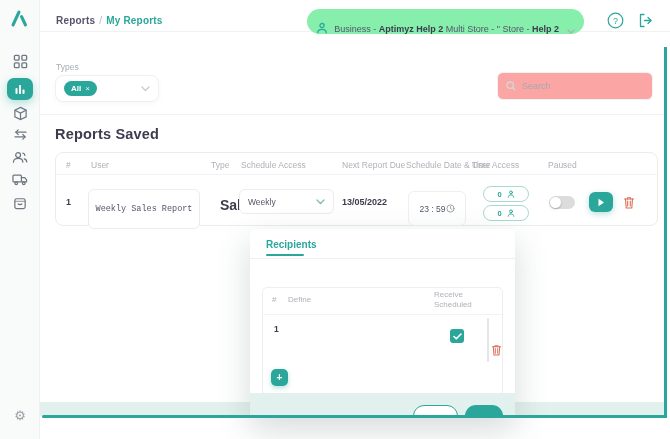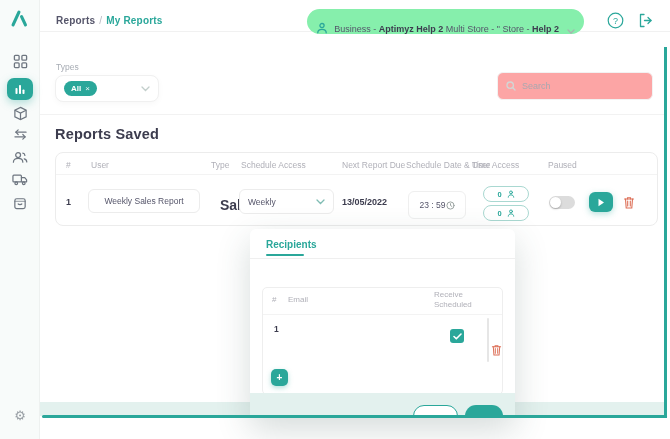--- a/index.html
+++ b/index.html
@@ -37,26 +37,26 @@
   .search-box input::placeholder { color:#a8a8b0; }
   .filters-divider { position:absolute; left:40px; top:114px; right:3px; height:1px; background:#f2f2f2; }
 
   
   .page-title { position:absolute; left:55px; top:126px; font-size:14.5px; font-weight:bold; color:#3c3c4e; letter-spacing:.2px; }
   .rtable { position:absolute; left:55px; top:152px; width:603px; height:74px; border:1px solid #ececec; border-radius:8px; background:#fff; }
   .th { position:absolute; top:7px; font-size:8.5px; color:#b0b0b8; white-space:nowrap; }
   .th1{left:10px}.th2{left:35px}.th3{left:155px}.th4{left:185px}.th5{left:286px}.th6{left:350px}.th7{left:416px}.th8{left:492px}
   .rtable-hdiv { position:absolute; left:0; right:0; top:21px; height:1px; background:#f3f3f3; }
   .row-num { position:absolute; left:10px; top:44px; font-size:9px; font-weight:bold; color:#3c3c4e; }
-  .name-input { position:absolute; left:32px; top:36px; width:112px; height:24px; border:1px solid #ececec; border-radius:6px; font-size:8.5px; color:#55556a; text-align:center; outline:none; font-family:Liberation Sans, sans-serif; }
+  .name-input { position:absolute; left:32px; top:36px; width:112px; height:40px; border:1px solid #ececec; border-radius:6px; font-size:8.5px; color:#55556a; text-align:center; outline:none; font-family:Liberation Mono, monospace; }
   .type-cell { position:absolute; left:164px; top:44px; font-size:14px; font-weight:bold; color:#3c3c4e; }
   .sched-select { position:absolute; left:183px; top:36px; width:95px; height:25px; border:1px solid #ececec; border-radius:6px; background:#fff; display:flex; align-items:center; padding:0 8px; font-size:8.5px; color:#55556a; cursor:pointer; }
   .sched-select .chev { margin-left:auto; color:#7fbcb3; }
   .due-cell { position:absolute; left:286px; top:44px; font-size:9px; font-weight:bold; color:#3c3c4e; }
-  .time-box { position:absolute; left:352px; top:38px; width:58px; height:28px; border:1px solid #efefef; border-radius:6px; display:flex; align-items:center; justify-content:center; gap:0; font-size:8.5px; color:#55556a; }
+  .time-box { position:absolute; left:352px; top:38px; width:58px; height:35px; border:1px solid #efefef; border-radius:6px; display:flex; align-items:center; justify-content:center; gap:0; font-size:8.5px; color:#55556a; }
   .time-box .clock { color:#9aa3a1; display:flex; }
   .ua-pill { position:absolute; left:427px; width:46px; height:16px; border:1px solid #a9d8d1; border-radius:8px; background:#fff; display:flex; align-items:center; justify-content:center; gap:5px; font-size:7.5px; color:#2aa79a; font-weight:bold; cursor:pointer; }
   .ua-top{top:33px} .ua-bottom{top:52px}
   .toggle { position:absolute; left:493px; top:43px; width:26px; height:13px; background:#dcdcdc; border-radius:7px; cursor:pointer; }
   .toggle .knob { position:absolute; left:1px; top:1px; width:11px; height:11px; border-radius:50%; background:#fff; box-shadow:0 1px 2px rgba(0,0,0,.25); }
   .play-btn { position:absolute; left:533px; top:39px; width:24px; height:20px; background:#2aa79a; border-radius:6px; display:flex; align-items:center; justify-content:center; cursor:pointer; box-shadow:0 2px 6px rgba(42,167,154,.35); }
   .trash-main { position:absolute; left:567px; top:43px; width:12px; height:13px; color:#dd6f57; cursor:pointer; }
 
   
   .mint-band { position:absolute; left:40px; top:402px; width:627px; height:14px; background:#e3f1ee; z-index:4; }
@@ -313,21 +313,21 @@
 
 <div class="mint-band"></div>
 
 <div class="modal">
   <div class="modal-title">Recipients</div>
   <div class="modal-underline"></div>
   <div class="modal-hdiv"></div>
 
   <div class="mtable">
     <div class="mth mth1">#</div>
-    <div class="mth mth2">Email</div>
+    <div class="mth mth2">Define</div>
     <div class="mth mth3">Receive Scheduled</div>
     <div class="mtable-hdiv"></div>
 
     <div class="mrow-num">1</div>
     <div class="mcheckbox">
       <span>
           <svg width="9" height="7" viewBox="0 0 9 7" fill="none" stroke="#fff" stroke-width="1.6" stroke-linecap="round" stroke-linejoin="round">
             <path d="M1 3.5 L3.3 5.8 L8 1"></path>
           </svg>
         </span>

